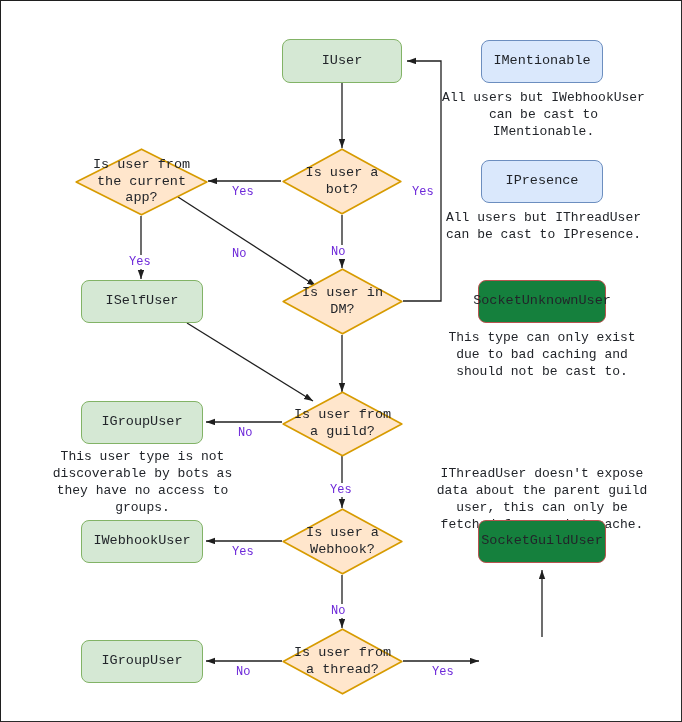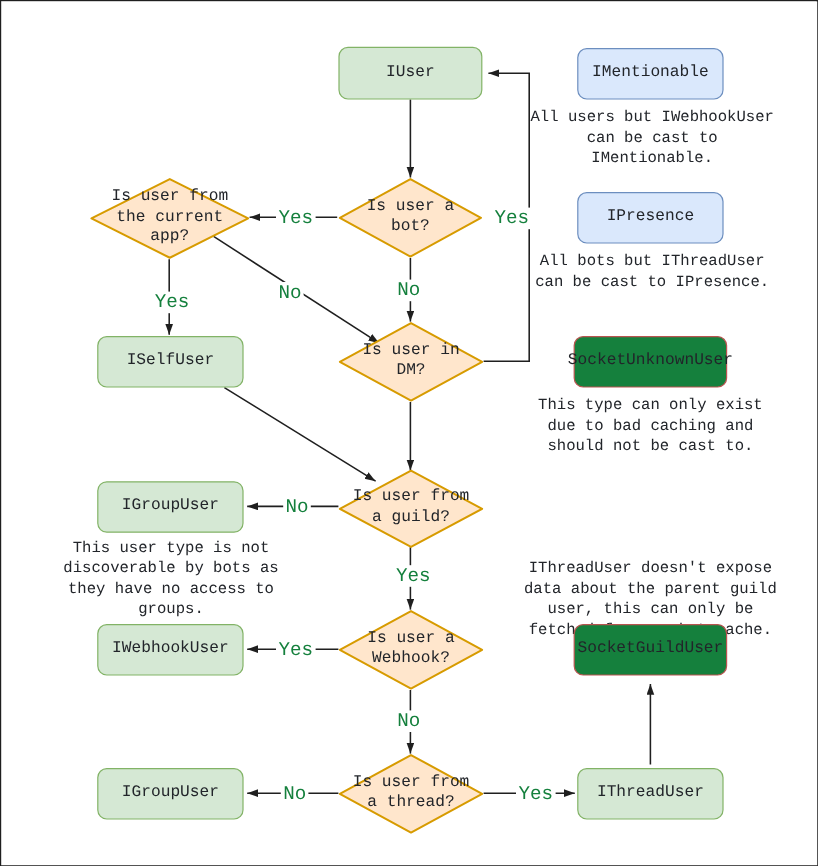--- a/index.html
+++ b/index.html
@@ -77,26 +77,27 @@
   .caption {
     position: absolute;
     text-align: center;
     font-size: 13px;
     color: #22252a;
     line-height: 1.3;
     z-index: 3;
   }
   .edge-label {
     position: absolute;
-    font-size: 16px;
-    color: #15803d;
+    font-size: 12px;
+    color: #6d28d9;
     background: #ffffff;
     padding: 0 2px;
     z-index: 4;
     white-space: nowrap;
+    margin-top: 12px;
   }
 </style>
 </head>
 <body>
 
 <div id="page">
 
   <svg id="canvas" viewBox="0 0 682 722" xmlns="http://www.w3.org/2000/svg">
     <defs>
       <marker id="arrow" markerWidth="10" markerHeight="10" refX="9" refY="3.2" orient="auto" markerUnits="userSpaceOnUse">
@@ -192,33 +193,30 @@
     <svg viewBox="0 0 121 67" preserveAspectRatio="none">
       <path d="M60.5,1.2 L119.8,33.5 L60.5,65.8 L1.2,33.5 Z" fill="#ffe6cc" stroke="#d79b00" stroke-width="1.7" stroke-linejoin="round"></path>
     </svg>
     <div class="diamond-label">Is user from a thread?</div>
   </div>
 
   <div class="node box green" style="left:80px; top:639px; width:122px; height:43px;">
     <span>IGroupUser</span>
   </div>
 
-  <div class="node box green" style="left:480px; top:639px; width:122px; height:43px;">
-    <span>IThreadUser</span>
-  </div>
 
   <div class="node box blue" style="left:480px; top:39px; width:122px; height:43px;">
     <span>IMentionable</span>
   </div>
   <div class="caption" style="left:440px; top:89px; width:205px;">All users but IWebhookUser can be cast to IMentionable.</div>
 
   <div class="node box blue" style="left:480px; top:159px; width:122px; height:43px;">
     <span>IPresence</span>
   </div>
-  <div class="caption" style="left:440px; top:209px; width:205px;">All bots but IThreadUser can be cast to IPresence.</div>
+  <div class="caption" style="left:440px; top:209px; width:205px;">All users but IThreadUser can be cast to IPresence.</div>
 
   <div class="node box red" style="left:477px; top:279px; width:128px; height:43px;">
     <span>SocketUnknownUser</span>
   </div>
   <div class="caption" style="left:435px; top:329px; width:212px;">This type can only exist due to bad caching and should not be cast to.</div>
 
   <div class="caption" style="left:431px; top:465px; width:220px;">IThreadUser doesn't expose data about the parent guild user, this can only be fetched from socket cache.</div>
   <div class="node box red" style="left:477px; top:519px; width:128px; height:43px;">
     <span>SocketGuildUser</span>
   </div>

